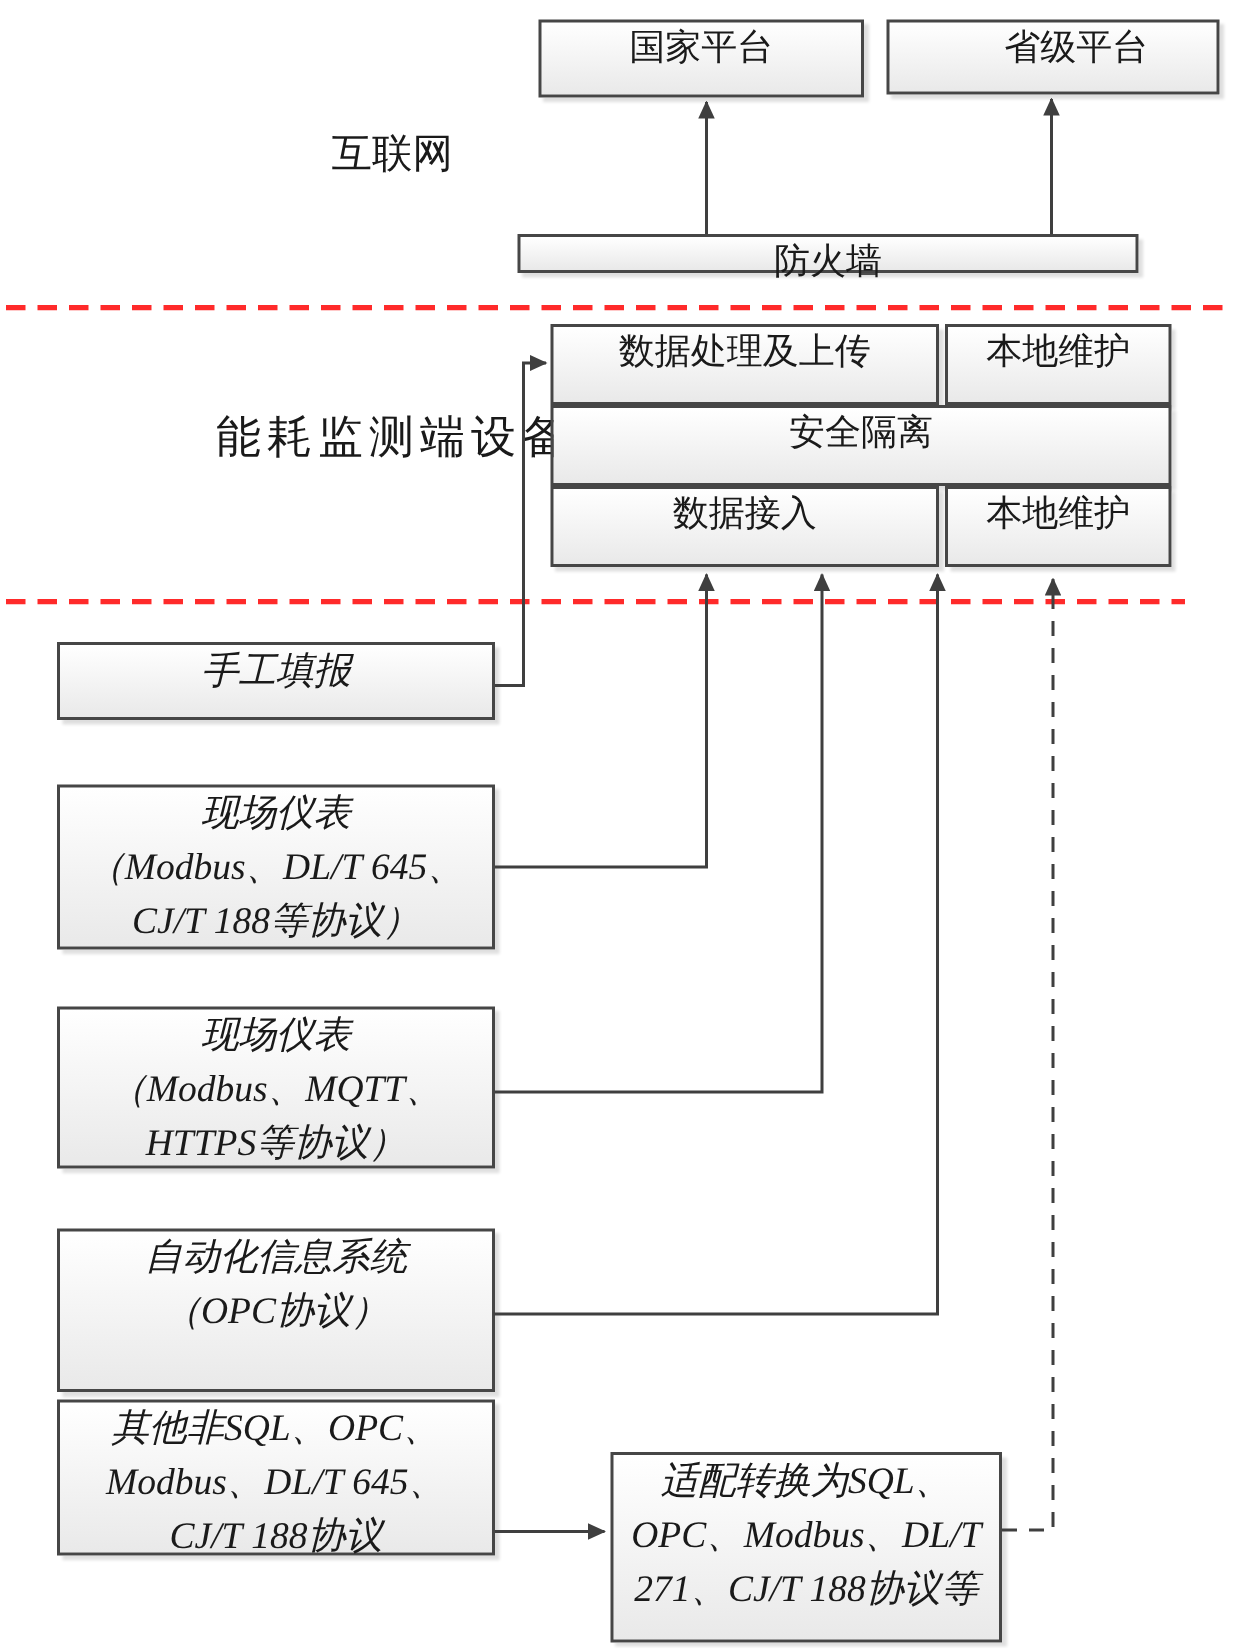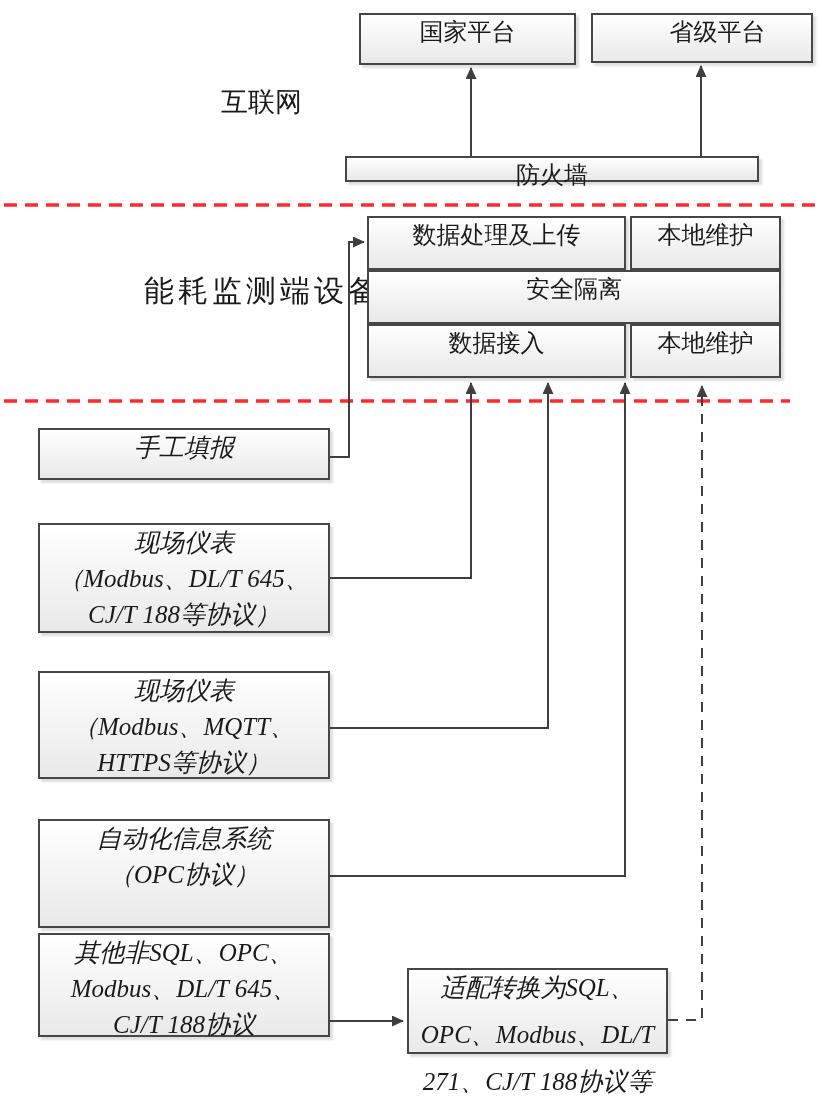--- a/index.html
+++ b/index.html
@@ -107,21 +107,21 @@
     <span class="bl">自动化信息系统</span>
     <span class="bl">（OPC协议）</span>
   </div>
 
   <div class="box src" style="left:38px; top:933px; width:292px; height:104px;">
     <span class="bl">其他非SQL、OPC、</span>
     <span class="bl">Modbus、DL/T 645、</span>
     <span class="bl">CJ/T 188协议</span>
   </div>
 
-  <div class="box src" style="left:407px; top:968px; width:261px; height:86px;gap:11px;">
+  <div class="box src" style="left:407px; top:968px; width:261px; height:127px;">
     <span class="bl">适配转换为SQL、</span>
     <span class="bl">OPC、Modbus、DL/T</span>
     <span class="bl">271、CJ/T 188协议等</span>
   </div>
 
   <svg class="wires" width="822" height="1099" viewBox="0 0 822 1099" xmlns="http://www.w3.org/2000/svg">
     <defs>
       <marker id="ah" viewBox="0 0 12 11" refX="11" refY="5.5" markerWidth="12" markerHeight="11" orient="auto" markerUnits="userSpaceOnUse">
         <path class="ah" d="M0,0 L12,5.5 L0,11 Z"></path>
       </marker>

